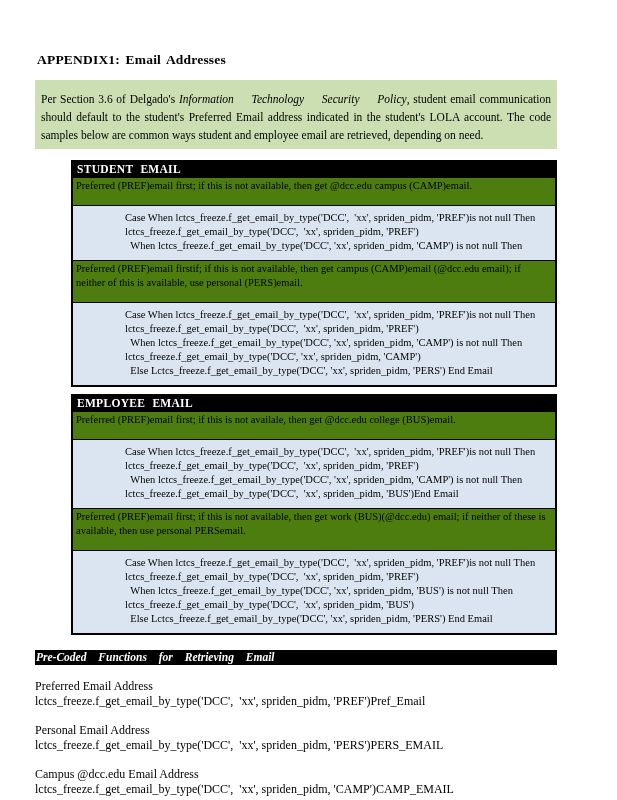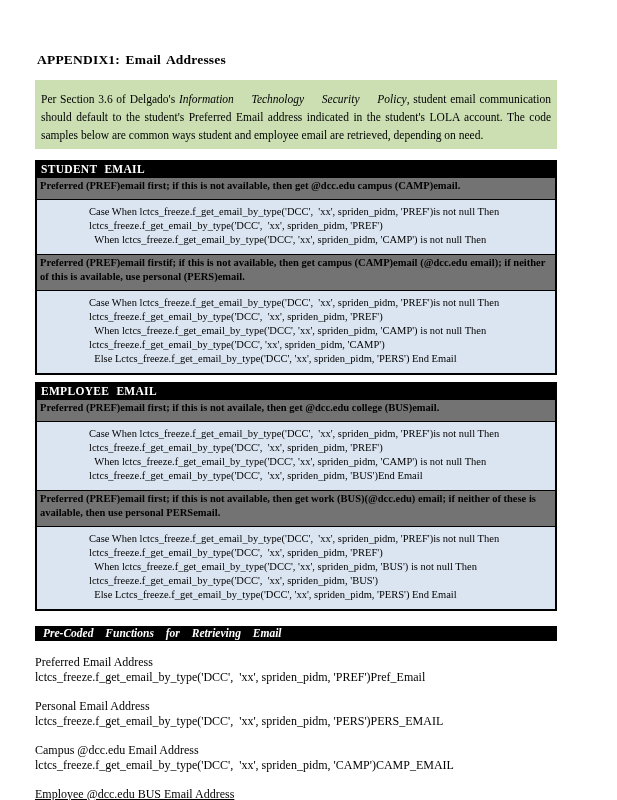--- a/index.html
+++ b/index.html
@@ -19,45 +19,45 @@
 
   .intro {
     background: #cbdfb3;
     font-size: 11.5px; line-height: 18px;
     text-align: justify;
     padding: 10px 6px 5px 6px;
     margin-bottom: 11px;
   }
   .intro .policy { font-style: italic; word-spacing: 14px; }
 
-  .tbl { border: 2px solid #000; margin-bottom: 7px; }
+  .tbl { border: 2px solid #000; margin-bottom: 7px; margin-left: 36px; }
   .tbl-bar {
     background: #000; color: #fff;
     font-weight: bold; font-size: 11.5px;
     padding: 1px 4px 2px 4px;
     letter-spacing: 0.3px; word-spacing: 4px;
   }
   .rule {
-    background: #737373; font-weight: bold; font-size: 10.5px;
+    background: #4d7c0f; font-weight: normal; font-size: 10.5px;
     line-height: 14px;
-    padding: 1px 4px 6px 3px;
+    padding: 1px 4px 12px 3px;
     border-top: 1px solid #000;
   }
   .codeblock {
     background: #dbe5f1;
     border-top: 1px solid #000;
     padding: 5px 4px 7px 52px;
     font-size: 10.5px; line-height: 14px;
   }
   .code-line { white-space: pre-wrap; }
 
   .precoded-bar {
     background: #000; color: #fff;
     font-weight: bold; font-style: italic; font-size: 11.5px;
-    padding: 1px 5px 2px 8px;
+    padding: 1px 5px 2px 1px;
     word-spacing: 9px;
     margin-top: 15px; margin-bottom: 3px;
   }
   .entry { font-size: 12px; line-height: 15px; margin-top: 14px; }
   .entry:first-of-type { margin-top: 2px; }
   .entry-label.underlined { text-decoration: underline; }
 </style>
 </head>
 <body>
 

